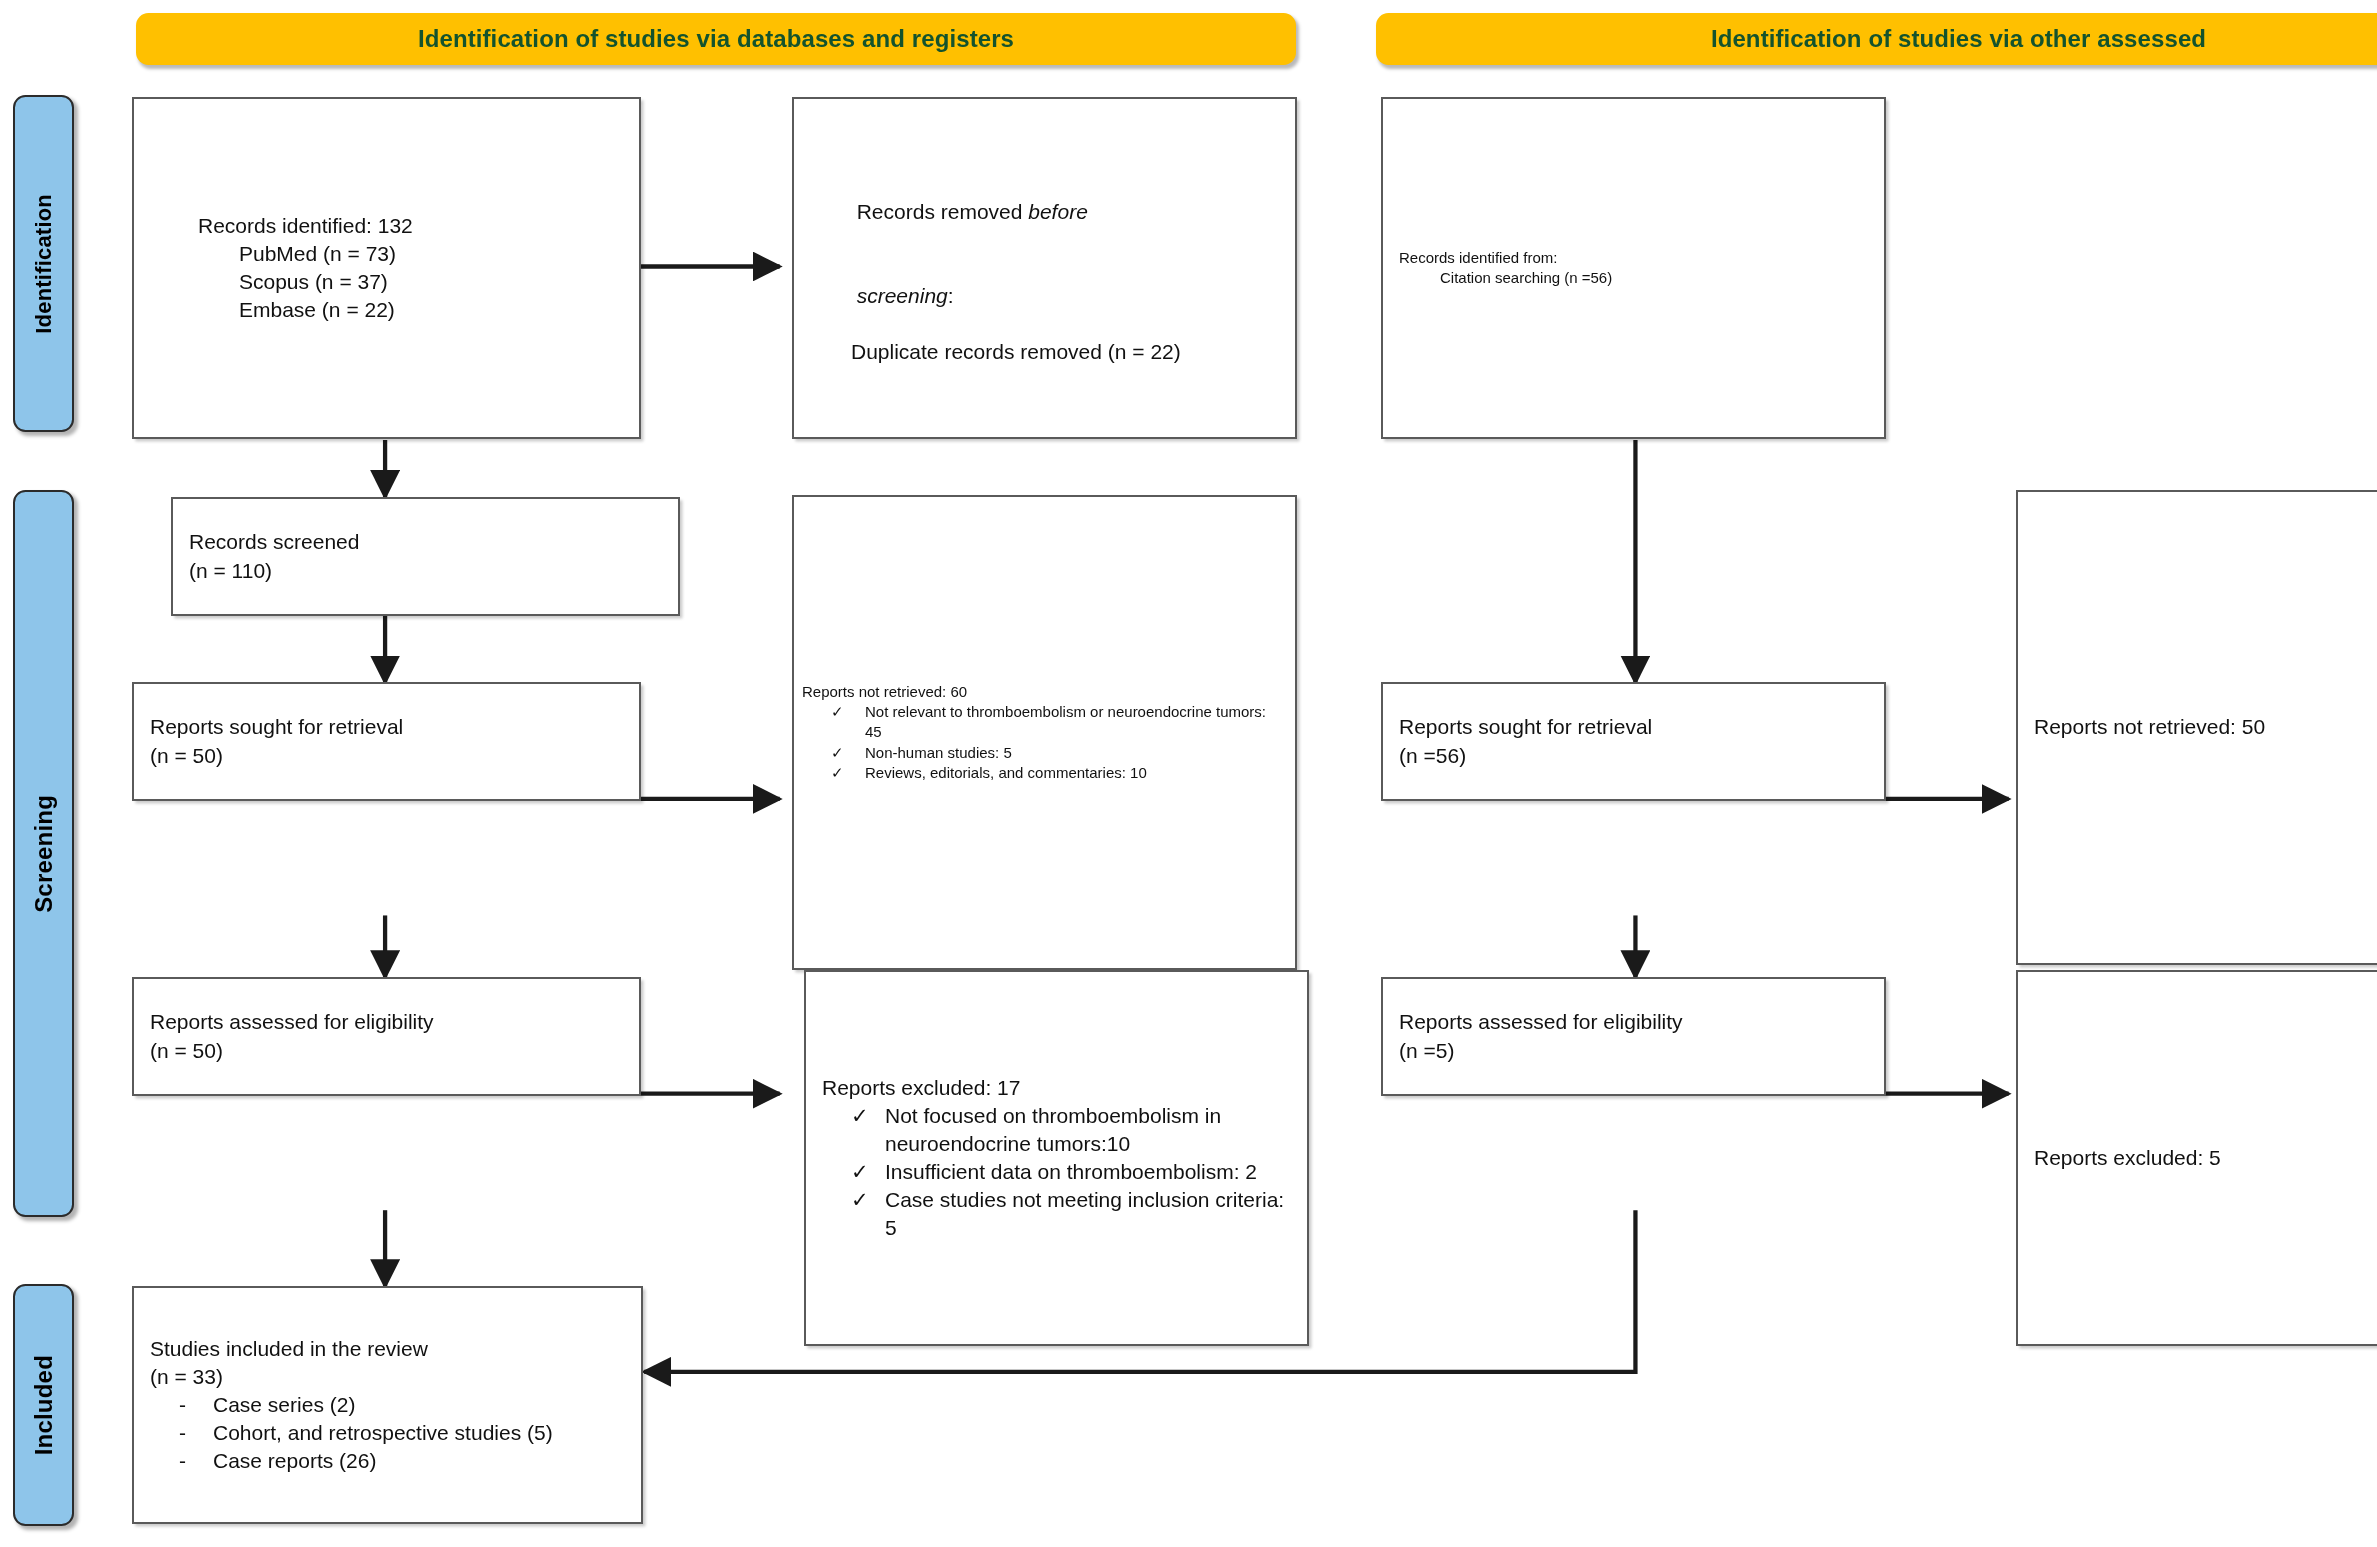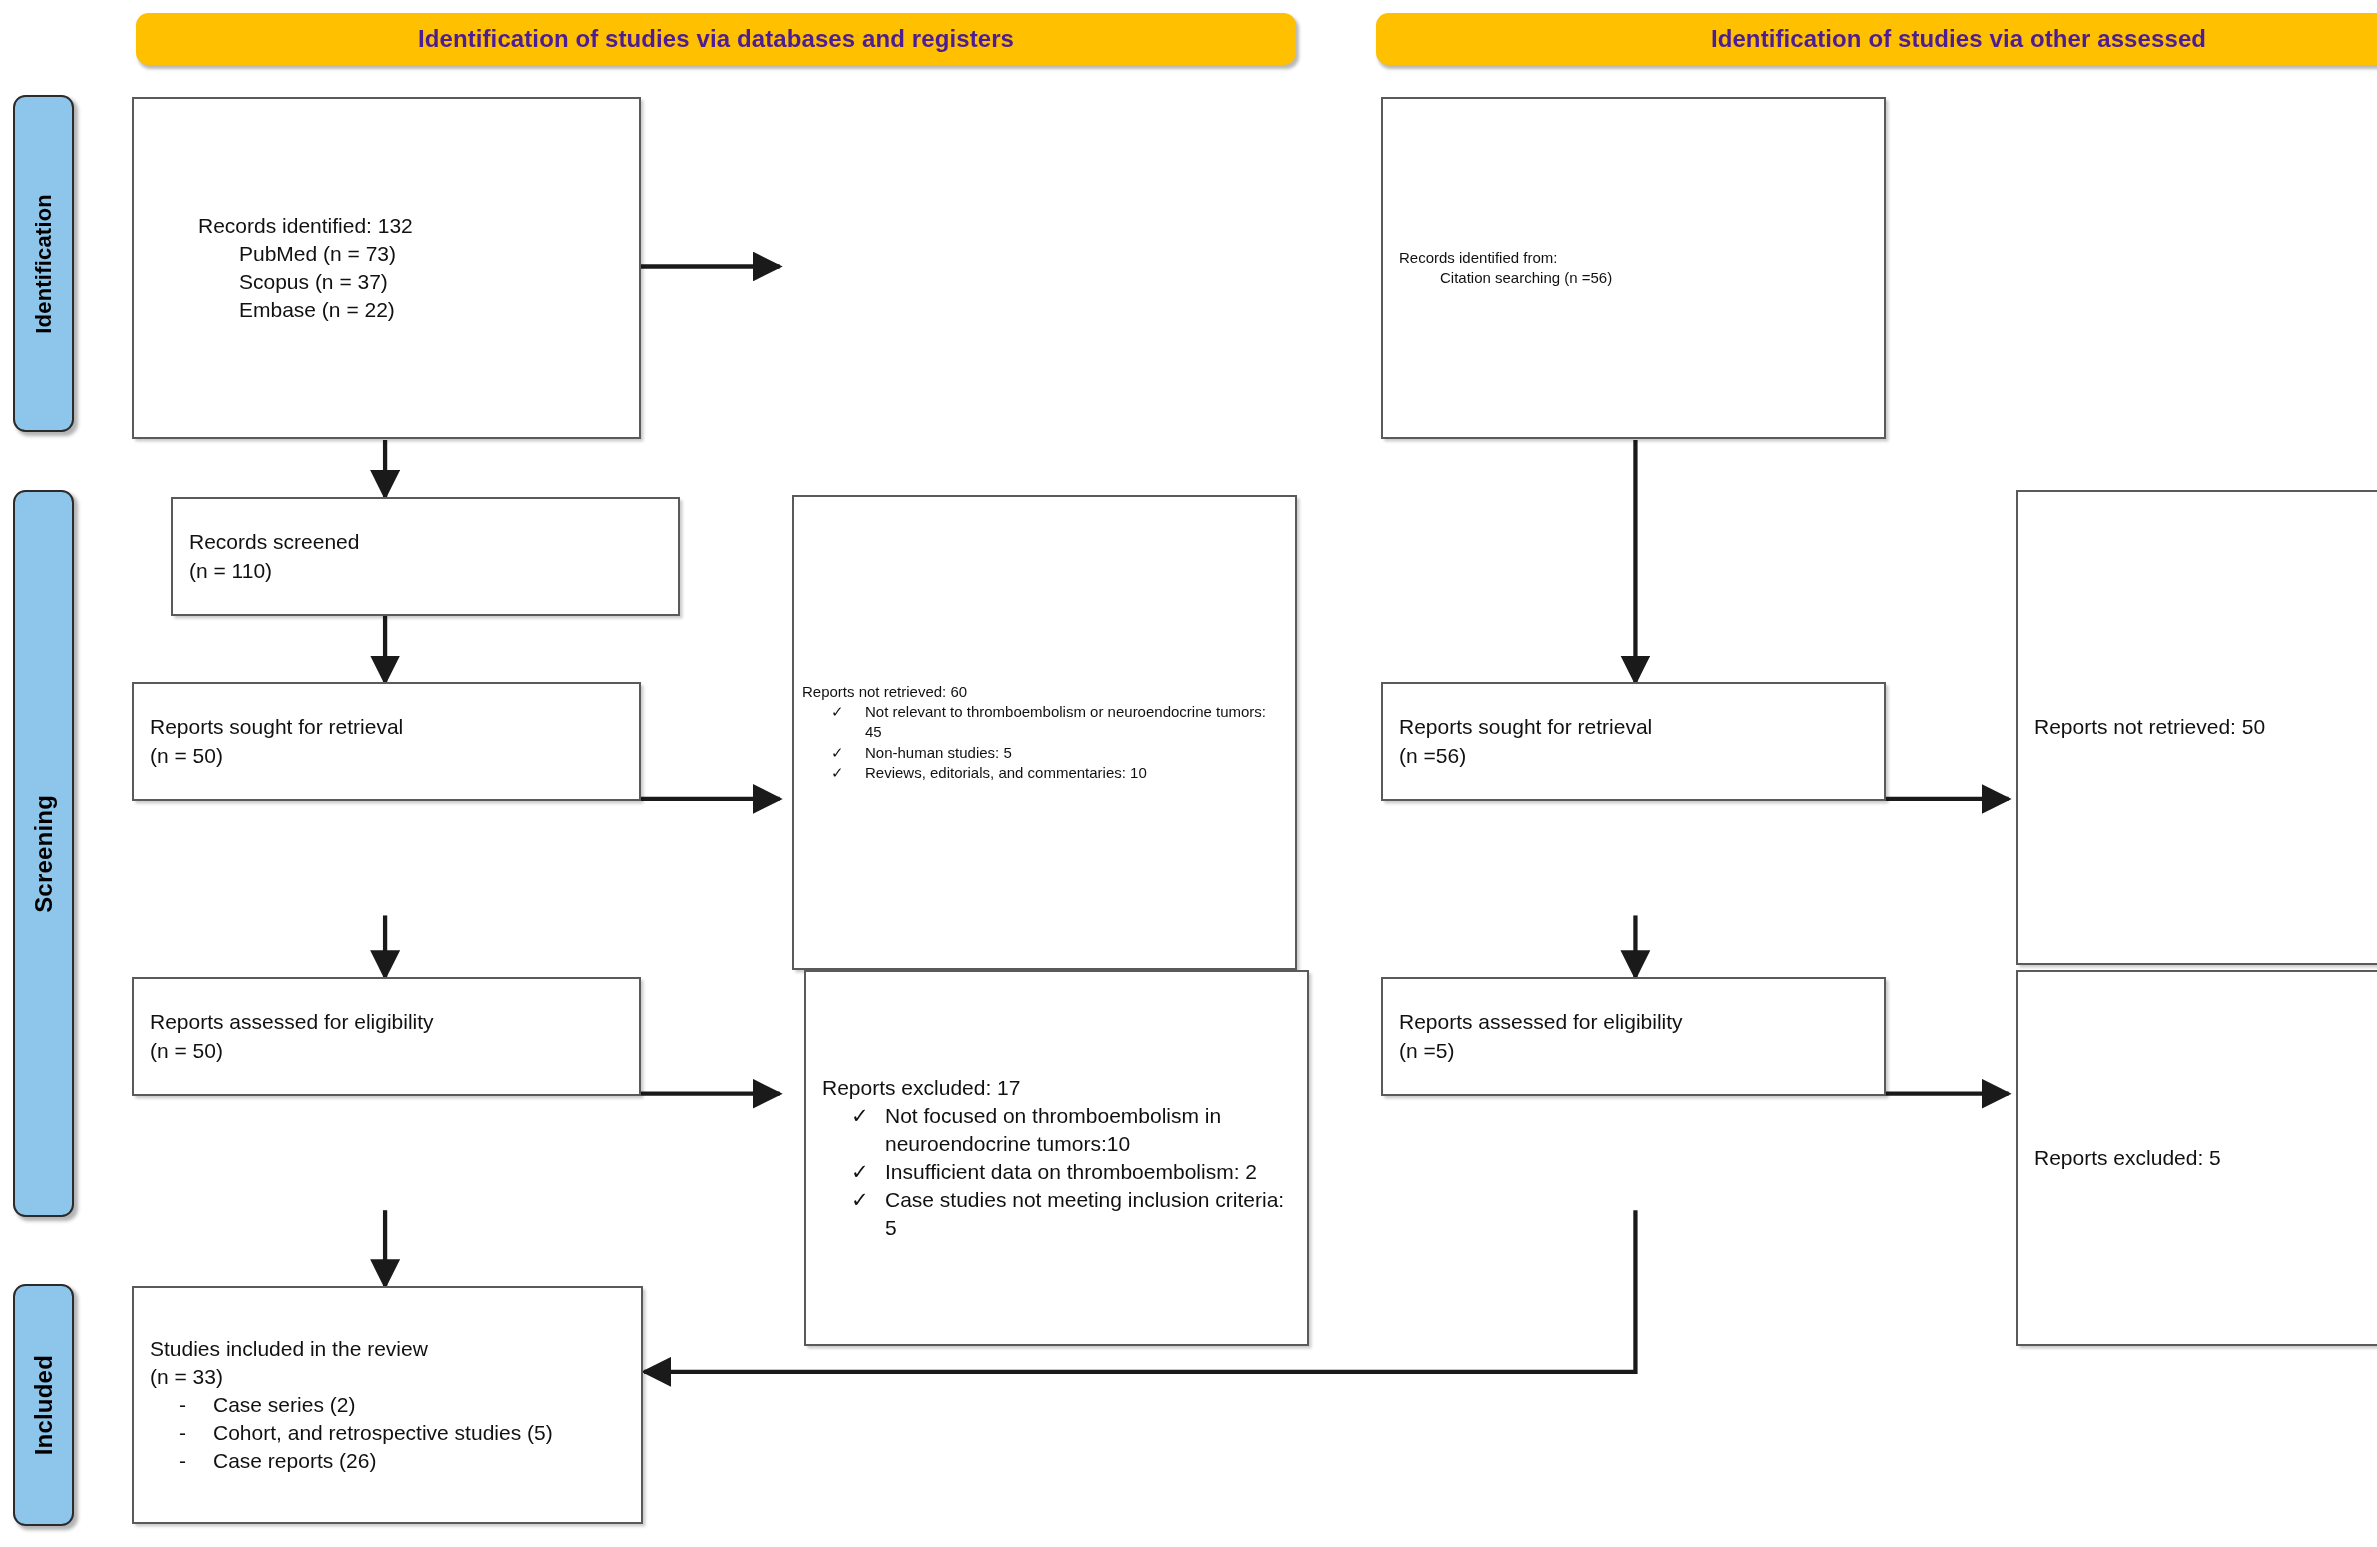--- a/index.html
+++ b/index.html
@@ -19,21 +19,21 @@
   }
   
   .banner {
     position: absolute;
     background: #FFC000;
     border-radius: 12.4px;
     box-shadow: 2.9px 3.3px 3.3px rgba(0,0,0,0.28);
     display: flex;
     align-items: center;
     justify-content: center;
-    color: #4c1d95;
+    color: #14532d;
     font-weight: bold;
     letter-spacing: 0.1px;
   }
   
   .rail {
     position: absolute;
     background: #8EC5EA;
     border: 2.4px solid #2b2b2b;
     border-radius: 12.4px;
     box-shadow: 3.3px 3.8px 3.8px rgba(0,0,0,0.30);
@@ -160,20 +160,31 @@
 
   <div class="fbox" style="left:132px; top:97px; width:509px; height:342px;padding-left:48px;">
     <div class="fbox-inner" style="font-size:21px;">
       <div class="ln">Records identified: 132</div>
       <div class="ln indent1">PubMed (n = 73)</div>
       <div class="ln indent1">Scopus (n = 37)</div>
       <div class="ln indent1">Embase (n = 22)</div>
     </div>
   </div>
 
+  <div class="fbox" style="left:792px; top:97px; width:505px; height:342px;">
+    <div class="fbox-inner" style="font-size:21px;">
+      <div class="ln">
+        <span>Records removed </span><span class="ital">before</span>
+      </div>
+      <div class="ln">
+        <span class="ital">screening</span><span>:</span>
+      </div>
+      <div class="ln indent-hang">Duplicate records removed (n = 22)</div>
+    </div>
+  </div>
 
   <div class="fbox" style="left:132px; top:497px; width:509px; height:119px;margin-left:39px;">
     <div class="fbox-inner" style="font-size:21px;">
       <div class="ln">Records screened</div>
       <div class="ln">(n = 110)</div>
     </div>
   </div>
 
   <div class="fbox" style="left:792px; top:495px; width:505px; height:475px;">
     <div class="fbox-inner" style="font-size:15px;padding-left:8px;">

